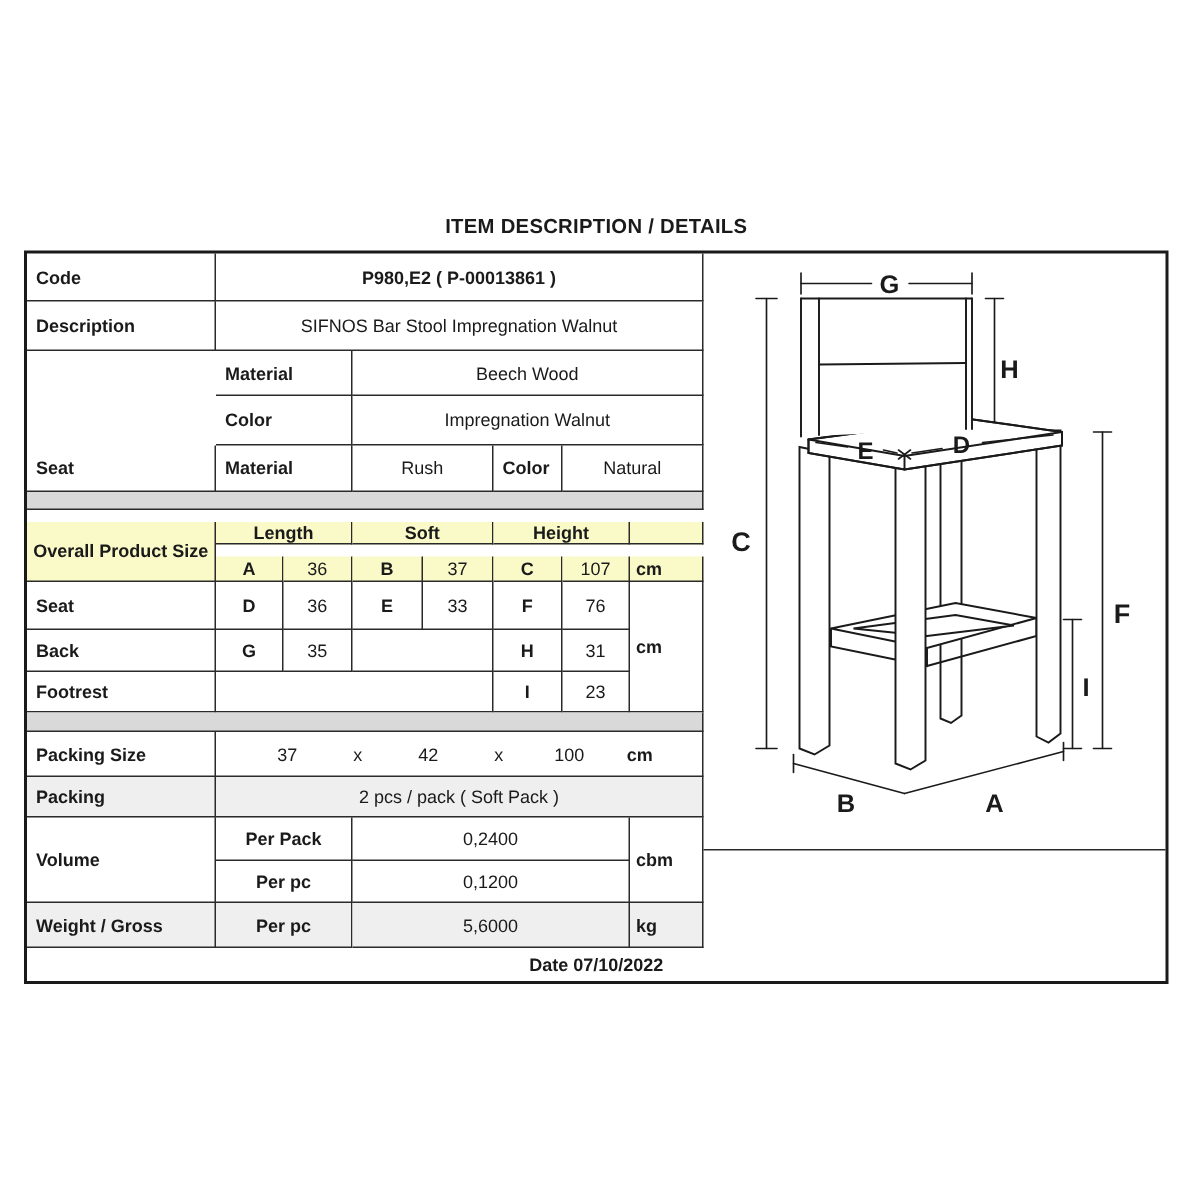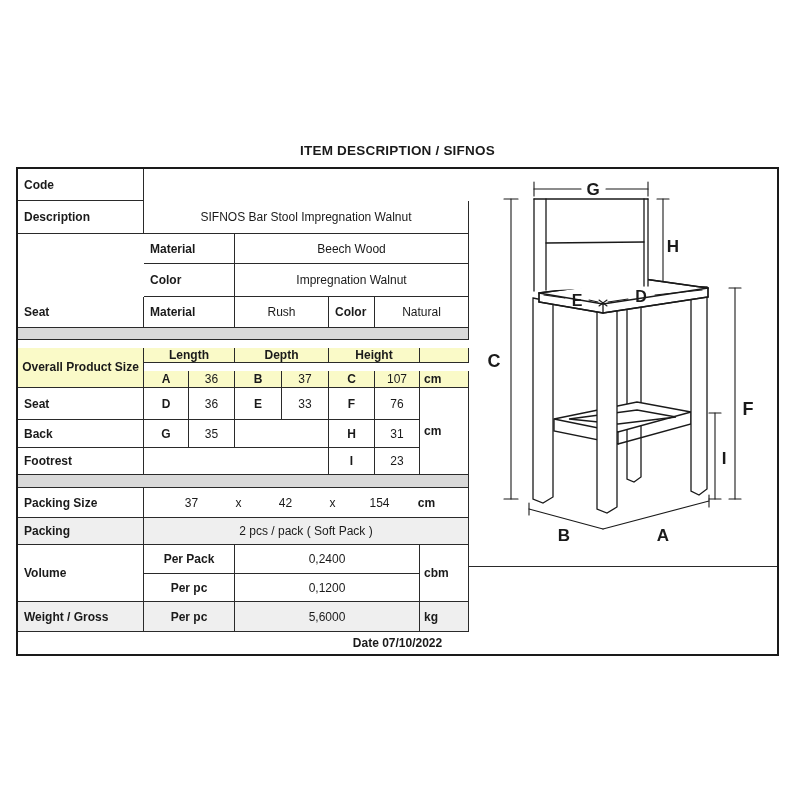--- a/index.html
+++ b/index.html
@@ -31,48 +31,49 @@
          justify-content:center;font-size:13px;font-weight:bold;}
   .darea{height:397px;border-bottom:1px solid #2a2a2a;}
   .daterow{height:22px;display:flex;align-items:center;justify-content:center;
          font-size:12px;font-weight:bold;}
   svg text{font-family:"Liberation Sans",sans-serif;font-weight:bold;}
 </style>
 </head>
 <body>
 
 <div class="page">
-  <div class="doc-title">ITEM DESCRIPTION / SIFNOS</div>
+  <div class="doc-title">ITEM DESCRIPTION / DETAILS</div>
 
   <div class="sheet">
     <div class="main">
 
       <div class="t">
 
         <div class="c cl" style="grid-row:1;grid-column:1">Code</div>
+        <div class="c b" style="grid-row:1;grid-column:2/9">P980,E2  ( P-00013861 )</div>
 
         <div class="c cl" style="grid-row:2;grid-column:1">Description</div>
         <div class="c" style="grid-row:2;grid-column:2/9">SIFNOS Bar Stool Impregnation Walnut</div>
 
         <div class="c cl" style="grid-row:3;grid-column:2/4">Material</div>
         <div class="c" style="grid-row:3;grid-column:4/9">Beech Wood</div>
         <div class="c cl" style="grid-row:4;grid-column:2/4">Color</div>
         <div class="c" style="grid-row:4;grid-column:4/9">Impregnation Walnut</div>
 
         <div class="c cl" style="grid-row:5;grid-column:1">Seat</div>
         <div class="c cl" style="grid-row:5;grid-column:2/4">Material</div>
         <div class="c" style="grid-row:5;grid-column:4/6">Rush</div>
         <div class="c cl" style="grid-row:5;grid-column:6">Color</div>
         <div class="c" style="grid-row:5;grid-column:7/9">Natural</div>
 
         <div class="c sp" style="grid-row:6;grid-column:1/9"></div>
 
         <div class="c b yel wrapc" style="grid-row:7/9;grid-column:1">Overall Product Size</div>
         <div class="c b yel" style="grid-row:7;grid-column:2/4">Length</div>
-        <div class="c b yel" style="grid-row:7;grid-column:4/6">Depth</div>
+        <div class="c b yel" style="grid-row:7;grid-column:4/6">Soft</div>
         <div class="c b yel" style="grid-row:7;grid-column:6/8">Height</div>
         <div class="c yel" style="grid-row:7;grid-column:8"></div>
 
         <div class="c b yel" style="grid-row:8;grid-column:2">A</div>
         <div class="c yel" style="grid-row:8;grid-column:3">36</div>
         <div class="c b yel" style="grid-row:8;grid-column:4">B</div>
         <div class="c yel" style="grid-row:8;grid-column:5">37</div>
         <div class="c b yel" style="grid-row:8;grid-column:6">
             <span>C</span>
           </div>
@@ -101,21 +102,21 @@
         <div class="c" style="grid-row:11;grid-column:7">23</div>
 
         <div class="c sp" style="grid-row:12;grid-column:1/9"></div>
 
         <div class="c cl" style="grid-row:13;grid-column:1">Packing Size</div>
         <div class="c psz" style="grid-row:13;grid-column:2/9">
           <span class="first">37</span>
             <span>x</span>
             <span>42</span>
             <span>x</span>
-            <span>154</span>
+            <span>100</span>
             <span class="b">cm</span>
         </div>
 
         <div class="c cl gry" style="grid-row:14;grid-column:1">Packing</div>
         <div class="c gry" style="grid-row:14;grid-column:2/9">2 pcs / pack ( Soft Pack )</div>
 
         <div class="c cl" style="grid-row:15/17;grid-column:1">Volume</div>
         <div class="c b" style="grid-row:15;grid-column:2/4">Per Pack</div>
         <div class="c" style="grid-row:15;grid-column:4/8">0,2400</div>
         <div class="c ul" style="grid-row:15/17;grid-column:8">cbm</div>

